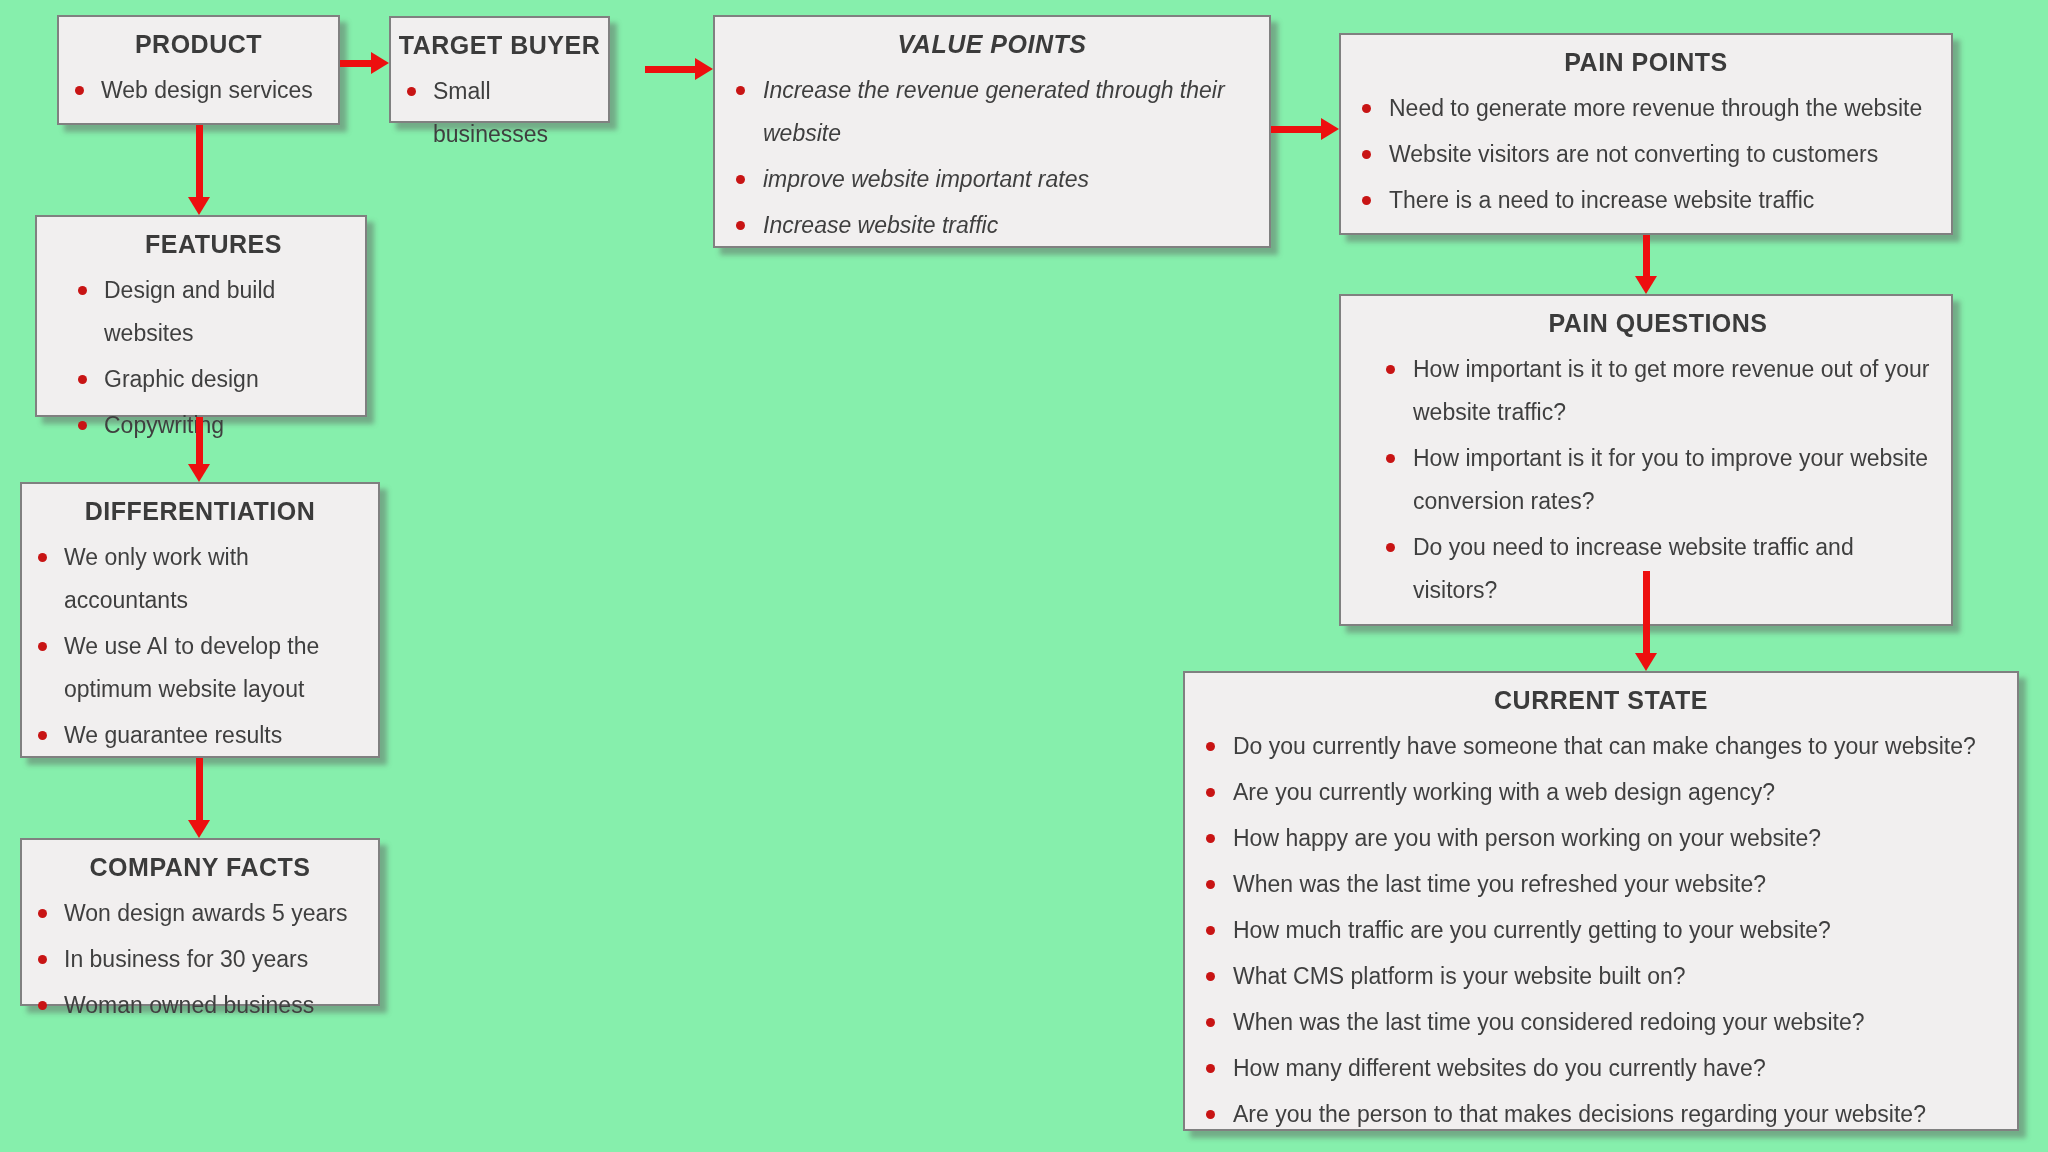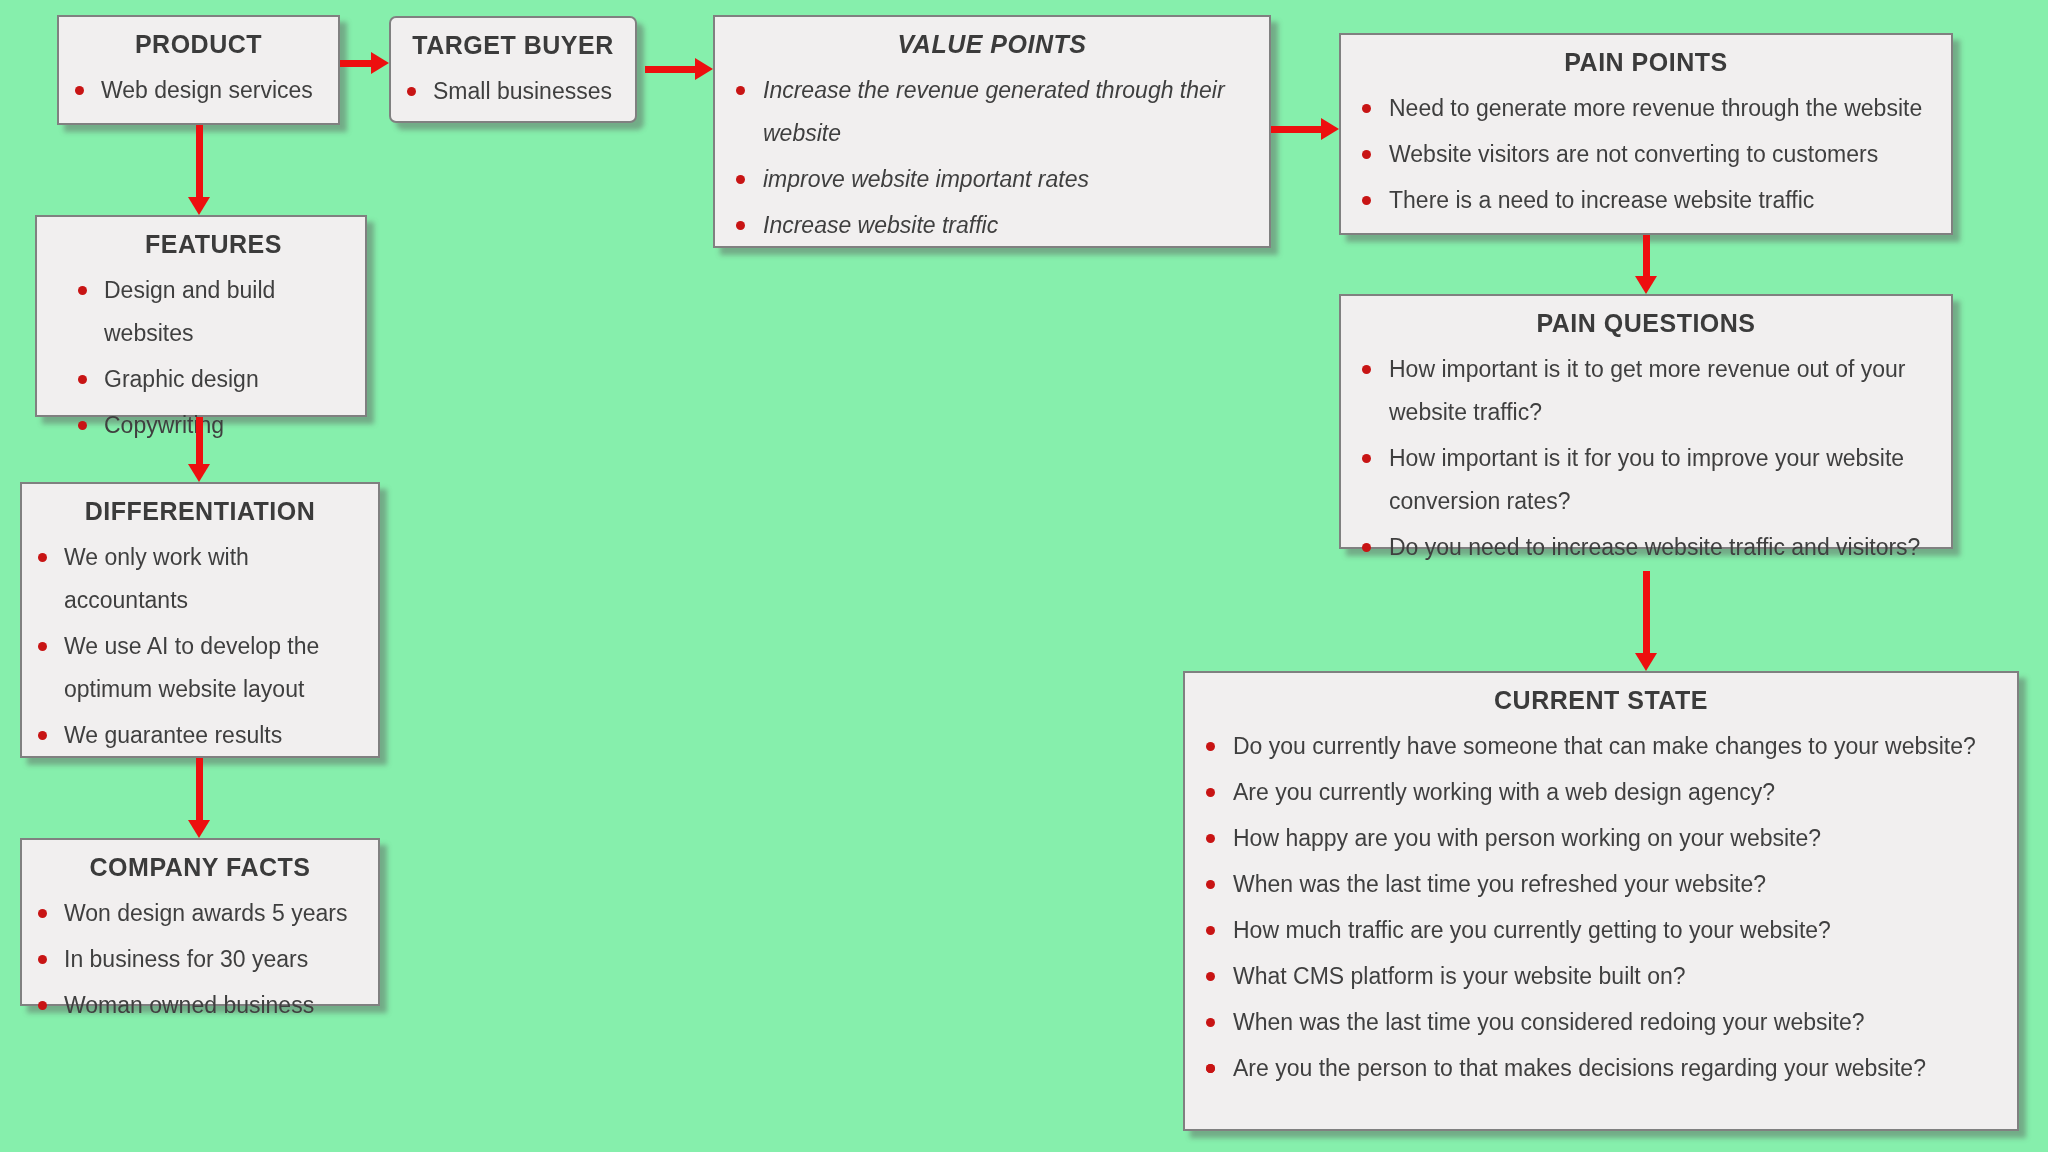--- a/index.html
+++ b/index.html
@@ -86,21 +86,21 @@
   <div class="box small" style="left:57px; top:15px; width:283px; height:110px;">
     <div class="box-title">PRODUCT</div>
     <ul class="box-list">
       <li class="box-item">
         <span class="dot"></span>
         <span>Web design services</span>
       </li>
     </ul>
   </div>
 
-  <div class="box small" style="left:389px; top:16px; width:248px; height:107px;border-radius:7px;">
+  <div class="box small" style="left:389px; top:16px; width:221px; height:107px;">
     <div class="box-title">TARGET BUYER</div>
     <ul class="box-list">
       <li class="box-item">
         <span class="dot"></span>
         <span>Small businesses</span>
       </li>
     </ul>
   </div>
 
   <div class="box" style="left:713px; top:15px; width:558px; height:233px;font-style:italic;">
@@ -186,21 +186,21 @@
         <span class="dot"></span>
         <span>In business for 30 years</span>
       </li>
       <li class="box-item">
         <span class="dot"></span>
         <span>Woman owned business</span>
       </li>
     </ul>
   </div>
 
-  <div class="box" style="left:1339px; top:294px; width:614px; height:255px;">
+  <div class="box" style="left:1339px; top:294px; width:614px; height:332px;padding-left:24px;">
     <div class="box-title">PAIN QUESTIONS</div>
     <ul class="box-list">
       <li class="box-item">
         <span class="dot"></span>
         <span>How important is it to get more revenue out of your website traffic?</span>
       </li>
       <li class="box-item">
         <span class="dot"></span>
         <span>How important is it for you to improve your website conversion rates?</span>
       </li>
@@ -237,20 +237,21 @@
       <li class="box-item">
         <span class="dot"></span>
         <span>What CMS platform is your website built on?</span>
       </li>
       <li class="box-item">
         <span class="dot"></span>
         <span>When was the last time you considered redoing your website?</span>
       </li>
       <li class="box-item">
         <span class="dot"></span>
+        <span>How many different websites do you currently have?</span>
       </li>
       <li class="box-item">
         <span class="dot"></span>
         <span>Are you the person to that makes decisions regarding your website?</span>
       </li>
     </ul>
   </div>
 
   <div>
     <div class="shaft-h" style="left:340px; top:60px; width:33px;"></div>

